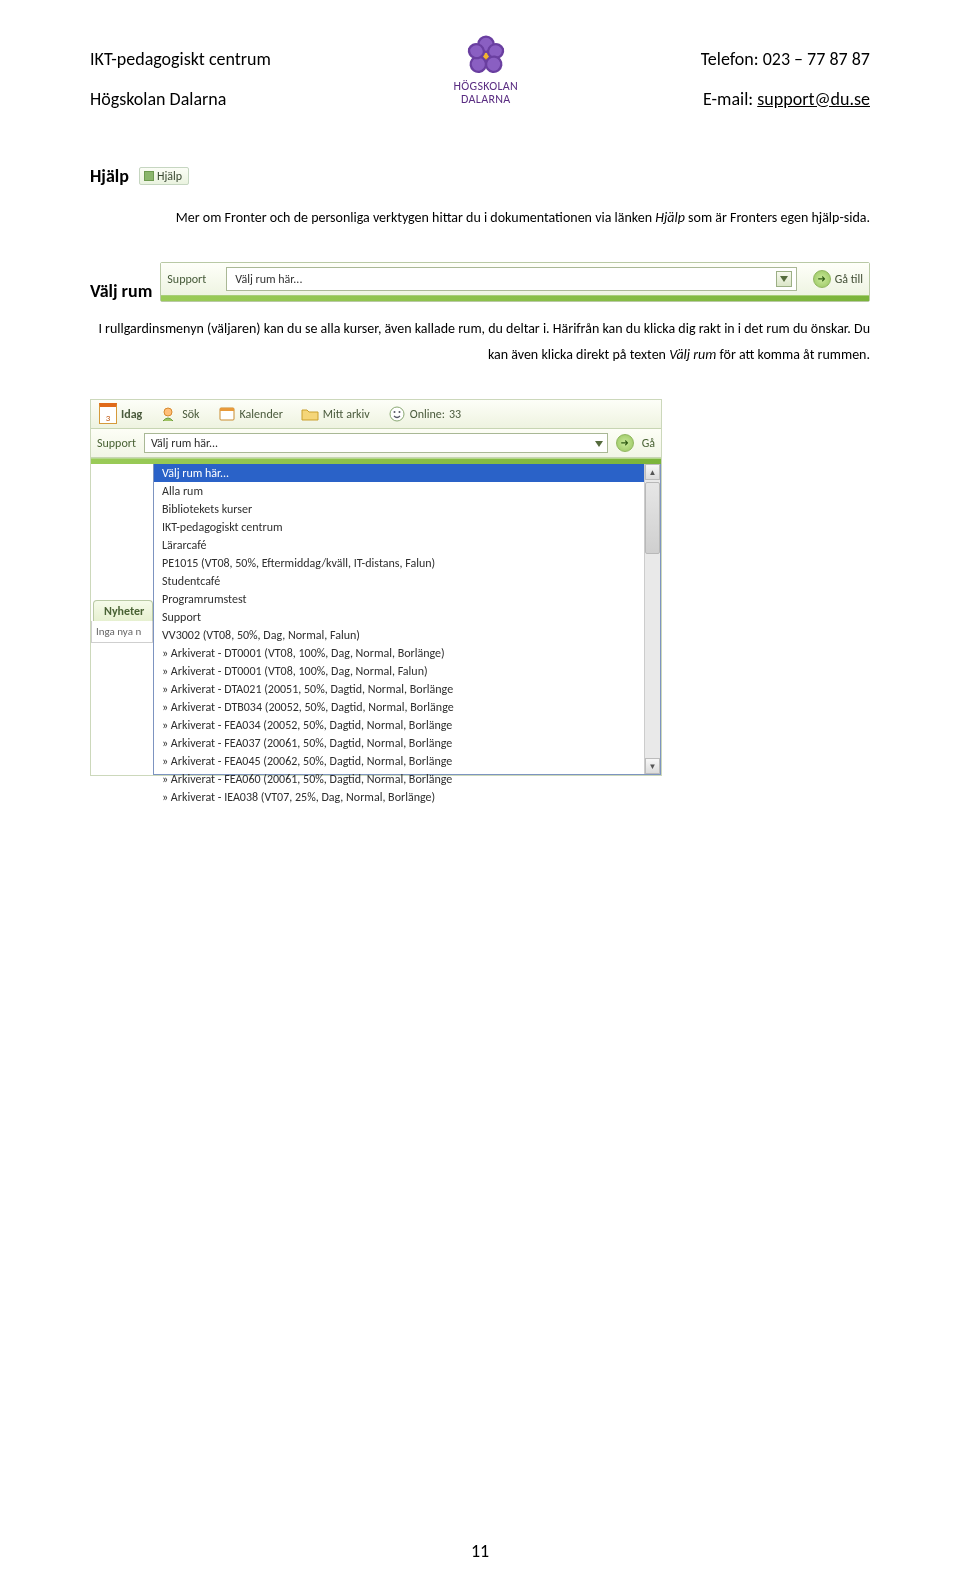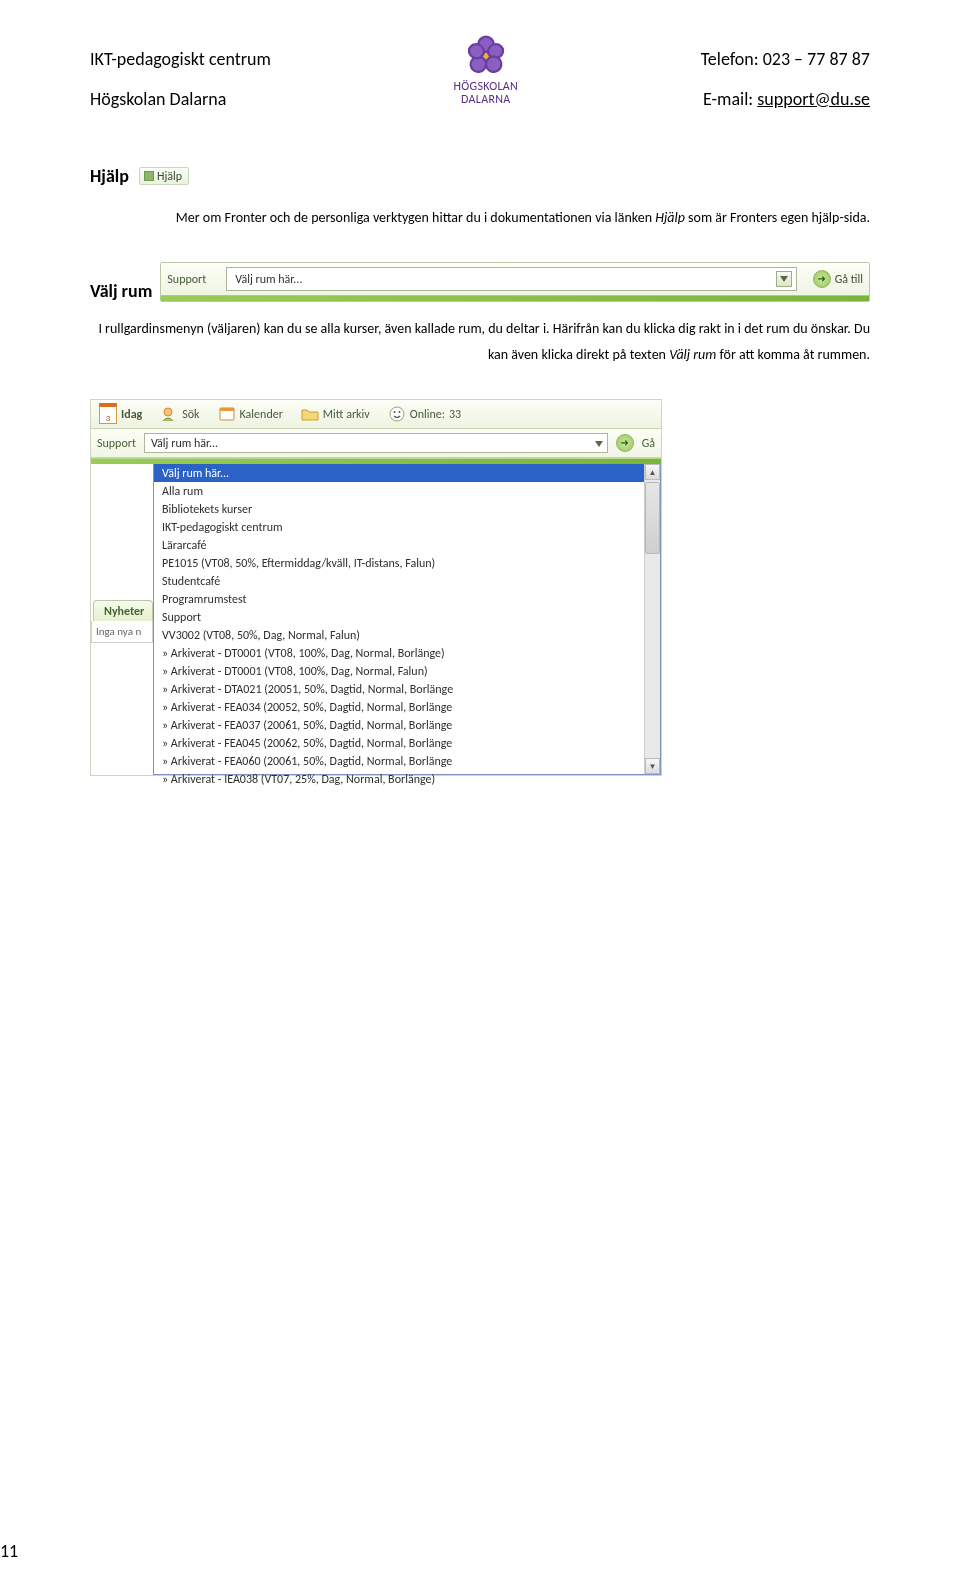--- a/index.html
+++ b/index.html
@@ -252,21 +252,21 @@
     padding:4px 4px;
     color:#666;
     font-size:11px;
   }
   .flex-open-row { display:flex; align-items:center; }
   .open-wrap { flex:1; position:relative; }
   .page-num {
     position:absolute;
     bottom: 18px;
     left:0; right:0;
-    text-align:left;
+    text-align:center;
     font-size:18px;
   }
   .green-divider {
     height:5px;
     background:linear-gradient(90deg,#9acb58,#7bb43b);
     border-top:1px solid #b5d88b;
   }
   .cal-badge{
     border:1px solid #d59a3b;
     width:16px;height:16px;
@@ -425,20 +425,21 @@
             <div class="list-item">IKT-pedagogiskt centrum</div>
             <div class="list-item">Lärarcafé</div>
             <div class="list-item">PE1015 (VT08, 50%, Eftermiddag/kväll, IT-distans, Falun)</div>
             <div class="list-item">Studentcafé</div>
             <div class="list-item">Programrumstest</div>
             <div class="list-item">Support</div>
             <div class="list-item">VV3002 (VT08, 50%, Dag, Normal, Falun)</div>
             <div class="list-item">» Arkiverat - DT0001 (VT08, 100%, Dag, Normal, Borlänge)</div>
             <div class="list-item">» Arkiverat - DT0001 (VT08, 100%, Dag, Normal, Falun)</div>
             <div class="list-item">» Arkiverat - DTA021 (20051, 50%, Dagtid, Normal, Borlänge</div>
+            <div class="list-item">» Arkiverat - DTB034 (20052, 50%, Dagtid, Normal, Borlänge</div>
             <div class="list-item">» Arkiverat - FEA034 (20052, 50%, Dagtid, Normal, Borlänge</div>
             <div class="list-item">» Arkiverat - FEA037 (20061, 50%, Dagtid, Normal, Borlänge</div>
             <div class="list-item">» Arkiverat - FEA045 (20062, 50%, Dagtid, Normal, Borlänge</div>
             <div class="list-item">» Arkiverat - FEA060 (20061, 50%, Dagtid, Normal, Borlänge</div>
             <div class="list-item">» Arkiverat - IEA038 (VT07, 25%, Dag, Normal, Borlänge)</div>
             <div class="scroll-pane">
           <div class="scroll-btn">▲</div>
           <div class="thumb"></div>
           <div class="scroll-track"></div>
           <div class="scroll-btn">▼</div>

